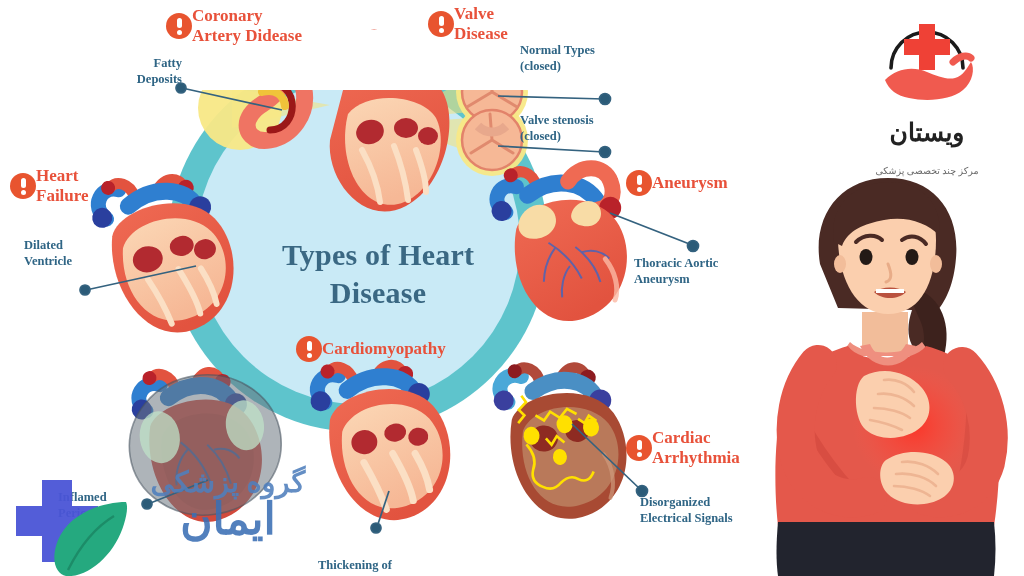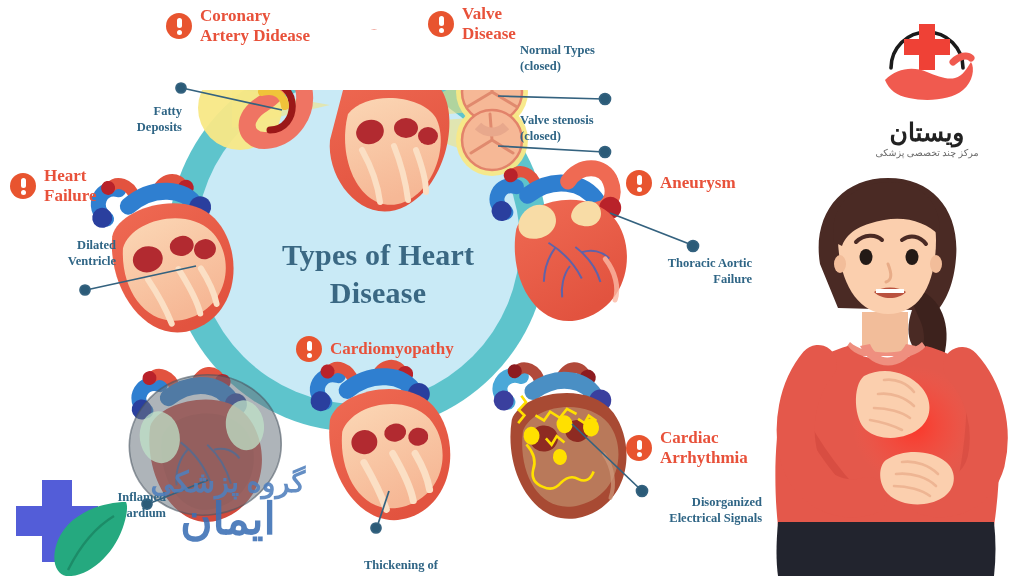--- a/index.html
+++ b/index.html
@@ -50,21 +50,20 @@
     font-size: 30px;
     line-height: 1.28;
     letter-spacing: 0.2px;
   }
 
   
   .heading {
     position: absolute;
     display: flex;
     align-items: center;
-    gap: 8px;
     color: #e8513a;
     font-weight: bold;
     font-size: 17px;
     line-height: 1.18;
     white-space: pre-line;
   }
   .heading .htext { white-space: pre-line; }
   .bang {
     flex: 0 0 auto;
     width: 26px; height: 26px;
@@ -93,40 +92,40 @@
 
   
   .callout {
     position: absolute;
     color: #2f6585;
     font-weight: bold;
     font-size: 12.5px;
     line-height: 1.25;
     white-space: pre-line;
   }
-  .callout.center { text-align: right; }
+  .callout.center { text-align: left; }
   .callout.right  { text-align: right; }
 
   svg.leaders {
     position: absolute; left: 0; top: 0;
     width: 1024px; height: 576px;
     pointer-events: none;
   }
 
   
   .woman-wrap { position: absolute; left: 756px; top: 160px; width: 268px; height: 416px; }
 
   
   .logo-wrap { position: absolute; right: 22px; top: 6px; width: 150px; text-align: center; }
   .logo-name {
     color: #222; font-weight: bold; font-size: 25px;
     direction: rtl; margin-top: 2px; letter-spacing: 1px;
   }
   .logo-sub {
-    color: #666; font-size: 9.5px; direction: rtl; margin-top: 0;
+    color: #666; font-size: 9.5px; direction: rtl; margin-top: 18px;
   }
 
   
   .wm-wrap { position: absolute; left: 8px; bottom: 2px; width: 320px; height: 120px; }
   .wm-text {
     position: absolute; left: 120px; top: 14px; width: 200px;
     text-align: center; direction: rtl; opacity: .88;
   }
   .wm-top { color: #4f7fbd; font-size: 29px; font-weight: bold; line-height: 1; }
   .wm-bot { color: #3b6fb5; font-size: 44px; font-weight: bold; line-height: 1.05; }
@@ -379,34 +378,34 @@
   <div class="heading" style="left:626px; top:428px;">
     <span class="bang"></span>
     <span class="htext">Cardiac
 Arrhythmia</span>
   </div>
 
 
   <div class="center-title">Types of Heart
 Disease</div>
 
-  <div class="callout right" style="left:90px; top:56px; width:92px;margin-top:48px;">Fatty
+  <div class="callout right" style="left:90px; top:56px; width:92px;">Fatty
 Deposits</div>
 
   <div class="callout" style="left:520px; top:43px; width:110px;">Normal Types
 (closed)</div>
 
   <div class="callout" style="left:520px; top:113px; width:112px;font-family:Liberation Serif, serif;">Valve stenosis
 (closed)</div>
 
   <div class="callout center" style="left:24px; top:238px; width:92px;">Dilated
 Ventricle</div>
 
   <div class="callout center" style="left:634px; top:256px; width:118px;">Thoracic Aortic
-Failure</div>
+Aneurysm</div>
 
   <div class="callout center" style="left:318px; top:546px; width:120px;margin-top:12px;">Thickening of
 the Myocardium</div>
 
   <div class="callout center" style="left:640px; top:495px; width:122px;">Disorganized
 Electrical Signals</div>
 
   <div class="callout center" style="left:58px; top:490px; width:108px;">Inflamed
 Pericardium</div>
 

